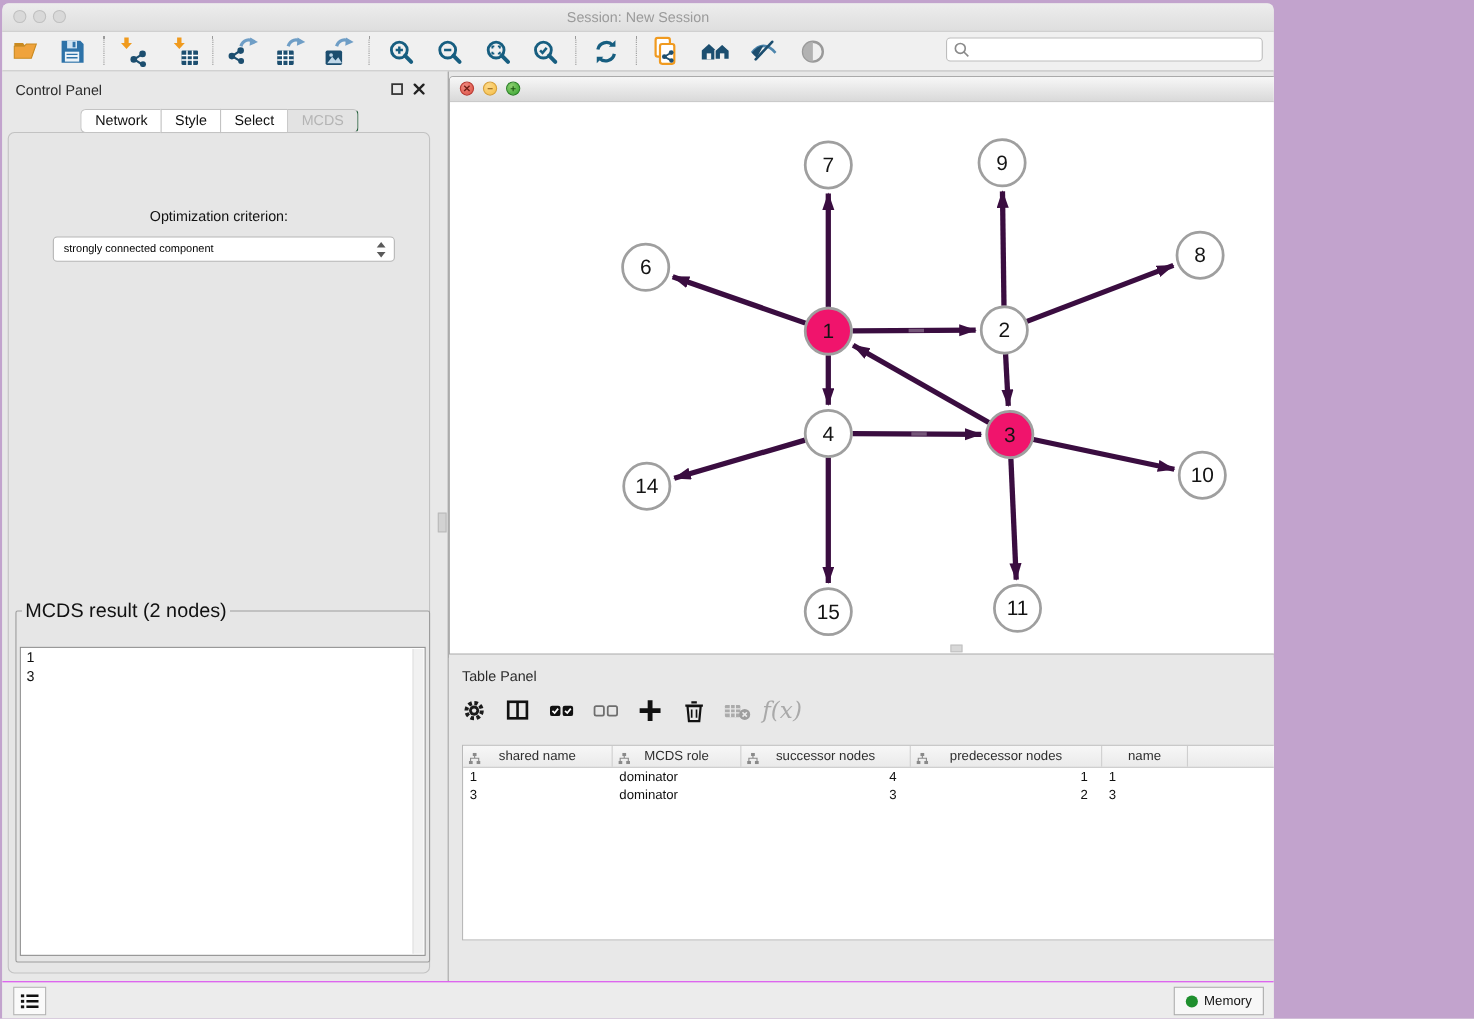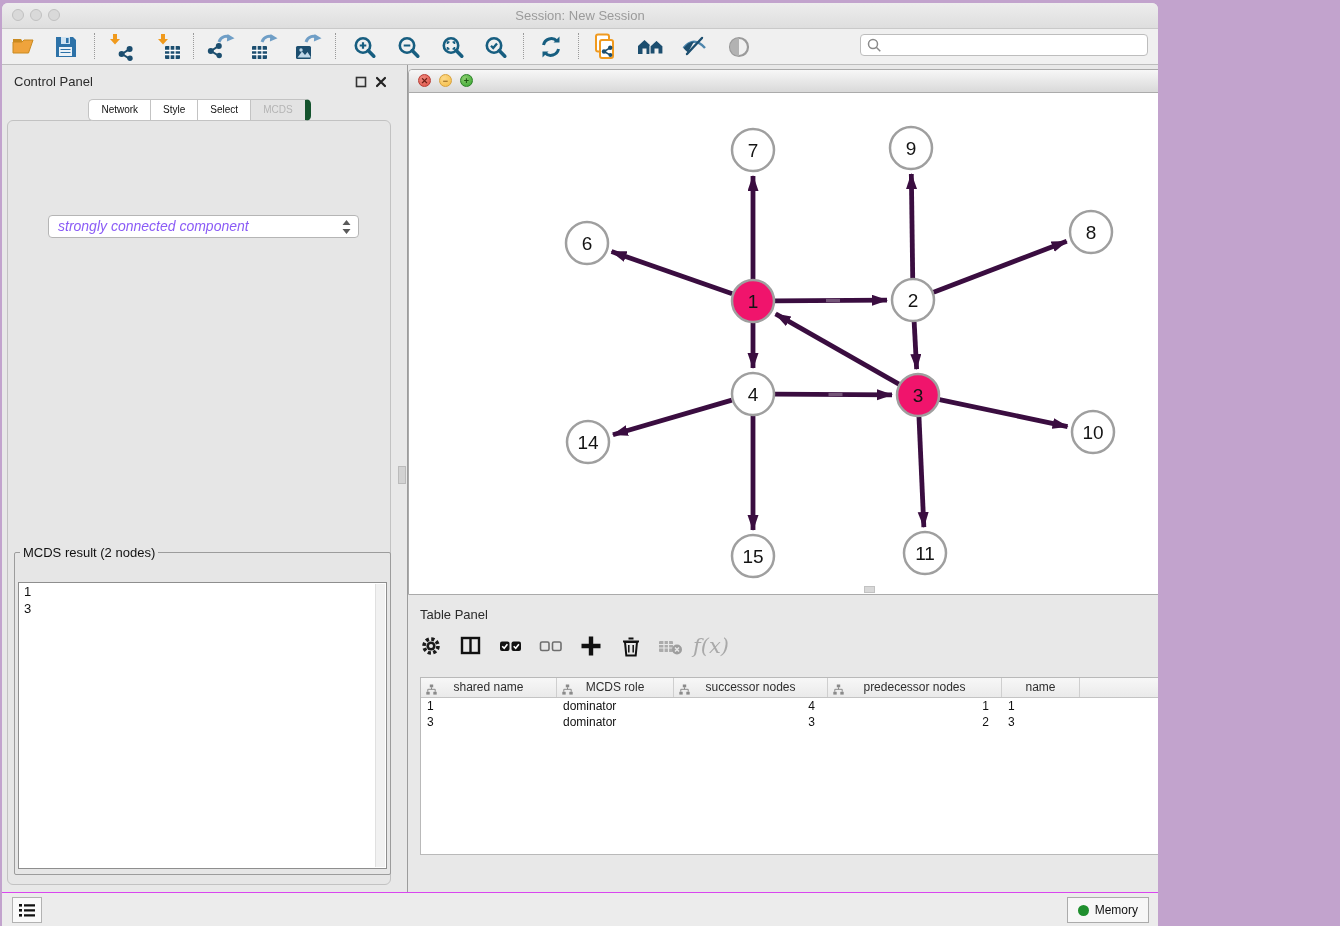--- a/index.html
+++ b/index.html
@@ -17,32 +17,32 @@
   .tb-sep{position:absolute;top:4px;height:26px;border-left:1px dotted #9a9a9a;width:0;}
   .searchbox{position:absolute;right:10px;top:5px;width:288px;height:22px;}
   .searchbox input{width:100%;height:100%;box-sizing:border-box;border:1px solid #bdbdbd;border-radius:4px;padding:0 6px 0 26px;font-size:13px;background:#fff;outline:none;}
   .searchbox svg{position:absolute;left:7px;top:4px;}
 
   
   .control-panel{position:absolute;left:0;top:62px;width:395px;height:831px;background:#e8e8e8;}
   .panel-head{position:absolute;left:12px;top:9px;font-size:13px;color:#2b2b2b;}
   .panel-btns{position:absolute;right:10px;top:9px;display:flex;gap:8px;align-items:center;}
   .cp-tabs{position:absolute;left:0;right:0;top:34px;display:flex;justify-content:center;z-index:2;}
-  .ptab{height:20px;line-height:20px;padding:0 12px;background:#fff;border:1px solid #c3c3c3;border-right:none;font-size:10px;color:#111;cursor:default;}
+  .ptab{height:20px;line-height:20px;padding:0 12px;background:#fff;border:1px solid #c3c3c3;border-right:none;font-size:13px;color:#111;cursor:default;}
   .ptab:first-child{border-radius:5px 0 0 5px;}
-  .ptab:last-child{border-right:6px solid #14532d;border-radius:0 5px 5px 0;}
+  .ptab:last-child{border-right:1px solid #14532d;border-radius:0 5px 5px 0;}
   .ptab.active{background:#e3e3e3;color:#b4b4b4;}
   .cp-body{position:absolute;left:5px;right:6px;top:55px;bottom:11px;border:1px solid #c2c2c2;border-radius:6px;background:#e6e6e6;}
   .opt-label{position:absolute;left:0;right:0;top:68px;text-align:center;font-size:13px;color:#111;}
-  .opt-select{position:absolute;left:40px;top:94px;width:311px;height:23px;background:#fff;border:1px solid #b5b5b5;border-radius:4px;box-sizing:border-box;font-size:14px;line-height:21px;padding-left:9px;color:#8b5cf6;font-style:italic;}
+  .opt-select{position:absolute;left:40px;top:94px;width:311px;height:23px;background:#fff;border:1px solid #b5b5b5;border-radius:4px;box-sizing:border-box;font-size:10px;line-height:21px;padding-left:9px;color:#000000;}
   .stepper{position:absolute;right:6px;top:3px;}
   .cp-buttons{position:absolute;left:0;right:0;top:128px;display:flex;justify-content:center;gap:14px;}
   .btn{height:23px;background:#fff;border:1px solid #b5b5b5;border-radius:4px;font-size:13px;color:#111;line-height:21px;padding:0 16px;box-sizing:border-box;}
   .mcds-result{position:absolute;left:6px;top:424px;width:371px;bottom:9px;border:1px solid #9c9c9c;border-radius:2px;margin:0;padding:2px;}
-  .mcds-result legend{font-size:13px;color:#111;padding:0 3px;margin-left:3px;}
+  .mcds-result legend{font-size:18px;color:#111;padding:0 3px;margin-left:3px;}
   .result-area{position:absolute;left:3px;right:3px;top:3px;bottom:4px;background:#fff;border:1px solid #8e8e8e;}
   .result-scroll{position:absolute;right:1px;top:1px;bottom:1px;width:9px;background:#f1f1f1;border-left:1px solid #e0e0e0;}
   .result-line{font-size:13px;line-height:17px;padding-left:5px;color:#111;}
   .v-split-handle{position:absolute;left:396px;top:463px;width:6px;height:16px;background:#d2d2d2;border:1px solid #bbb;}
 
   
   .net-frame{position:absolute;left:406px;top:66px;width:932px;height:526px;background:#fff;border:1px solid #aaa;border-radius:4px 4px 0 0;box-sizing:border-box;}
   .net-titlebar{position:absolute;left:0;top:0;right:0;height:22px;background:linear-gradient(#f7f7f7,#d9d9d9);border-bottom:1px solid #ababab;border-radius:4px 4px 0 0;}
   .traffic{position:absolute;top:4px;width:13px;height:13px;border-radius:50%;box-sizing:border-box;text-align:center;font-size:9px;font-weight:bold;line-height:12px;}
   .net-title{position:absolute;left:0;right:0;top:4px;text-align:center;font-size:13px;color:#333;}
@@ -231,20 +231,21 @@
             <path d="M2 2l8 8M10 2l-8 8" stroke="#222" stroke-width="2.2" stroke-linecap="round"></path>
           </svg></span>
     </div>
     <div class="cp-tabs" id="cp-tabs">
         <span class="ptab">Network</span>
         <span class="ptab">Style</span>
         <span class="ptab">Select</span>
         <span class="ptab active">MCDS</span>
       </div>
     <div class="cp-body">
+      <div class="opt-label">Optimization criterion:</div>
       <div class="opt-select">
         <span>strongly connected component</span>
         <span class="stepper"><svg width="11" height="16" viewBox="0 0 11 16">
               <path d="M5.5 1l4 5h-8zM5.5 15l-4-5h8z" fill="#5a5a5a"></path>
             </svg></span>
       </div>
       <fieldset class="mcds-result">
         <legend>MCDS result (2 nodes)</legend>
         <div class="result-area" style="position:absolute;left:3px;right:3px;top:22px;bottom:5px;">
           <div id="mcds-lines">

